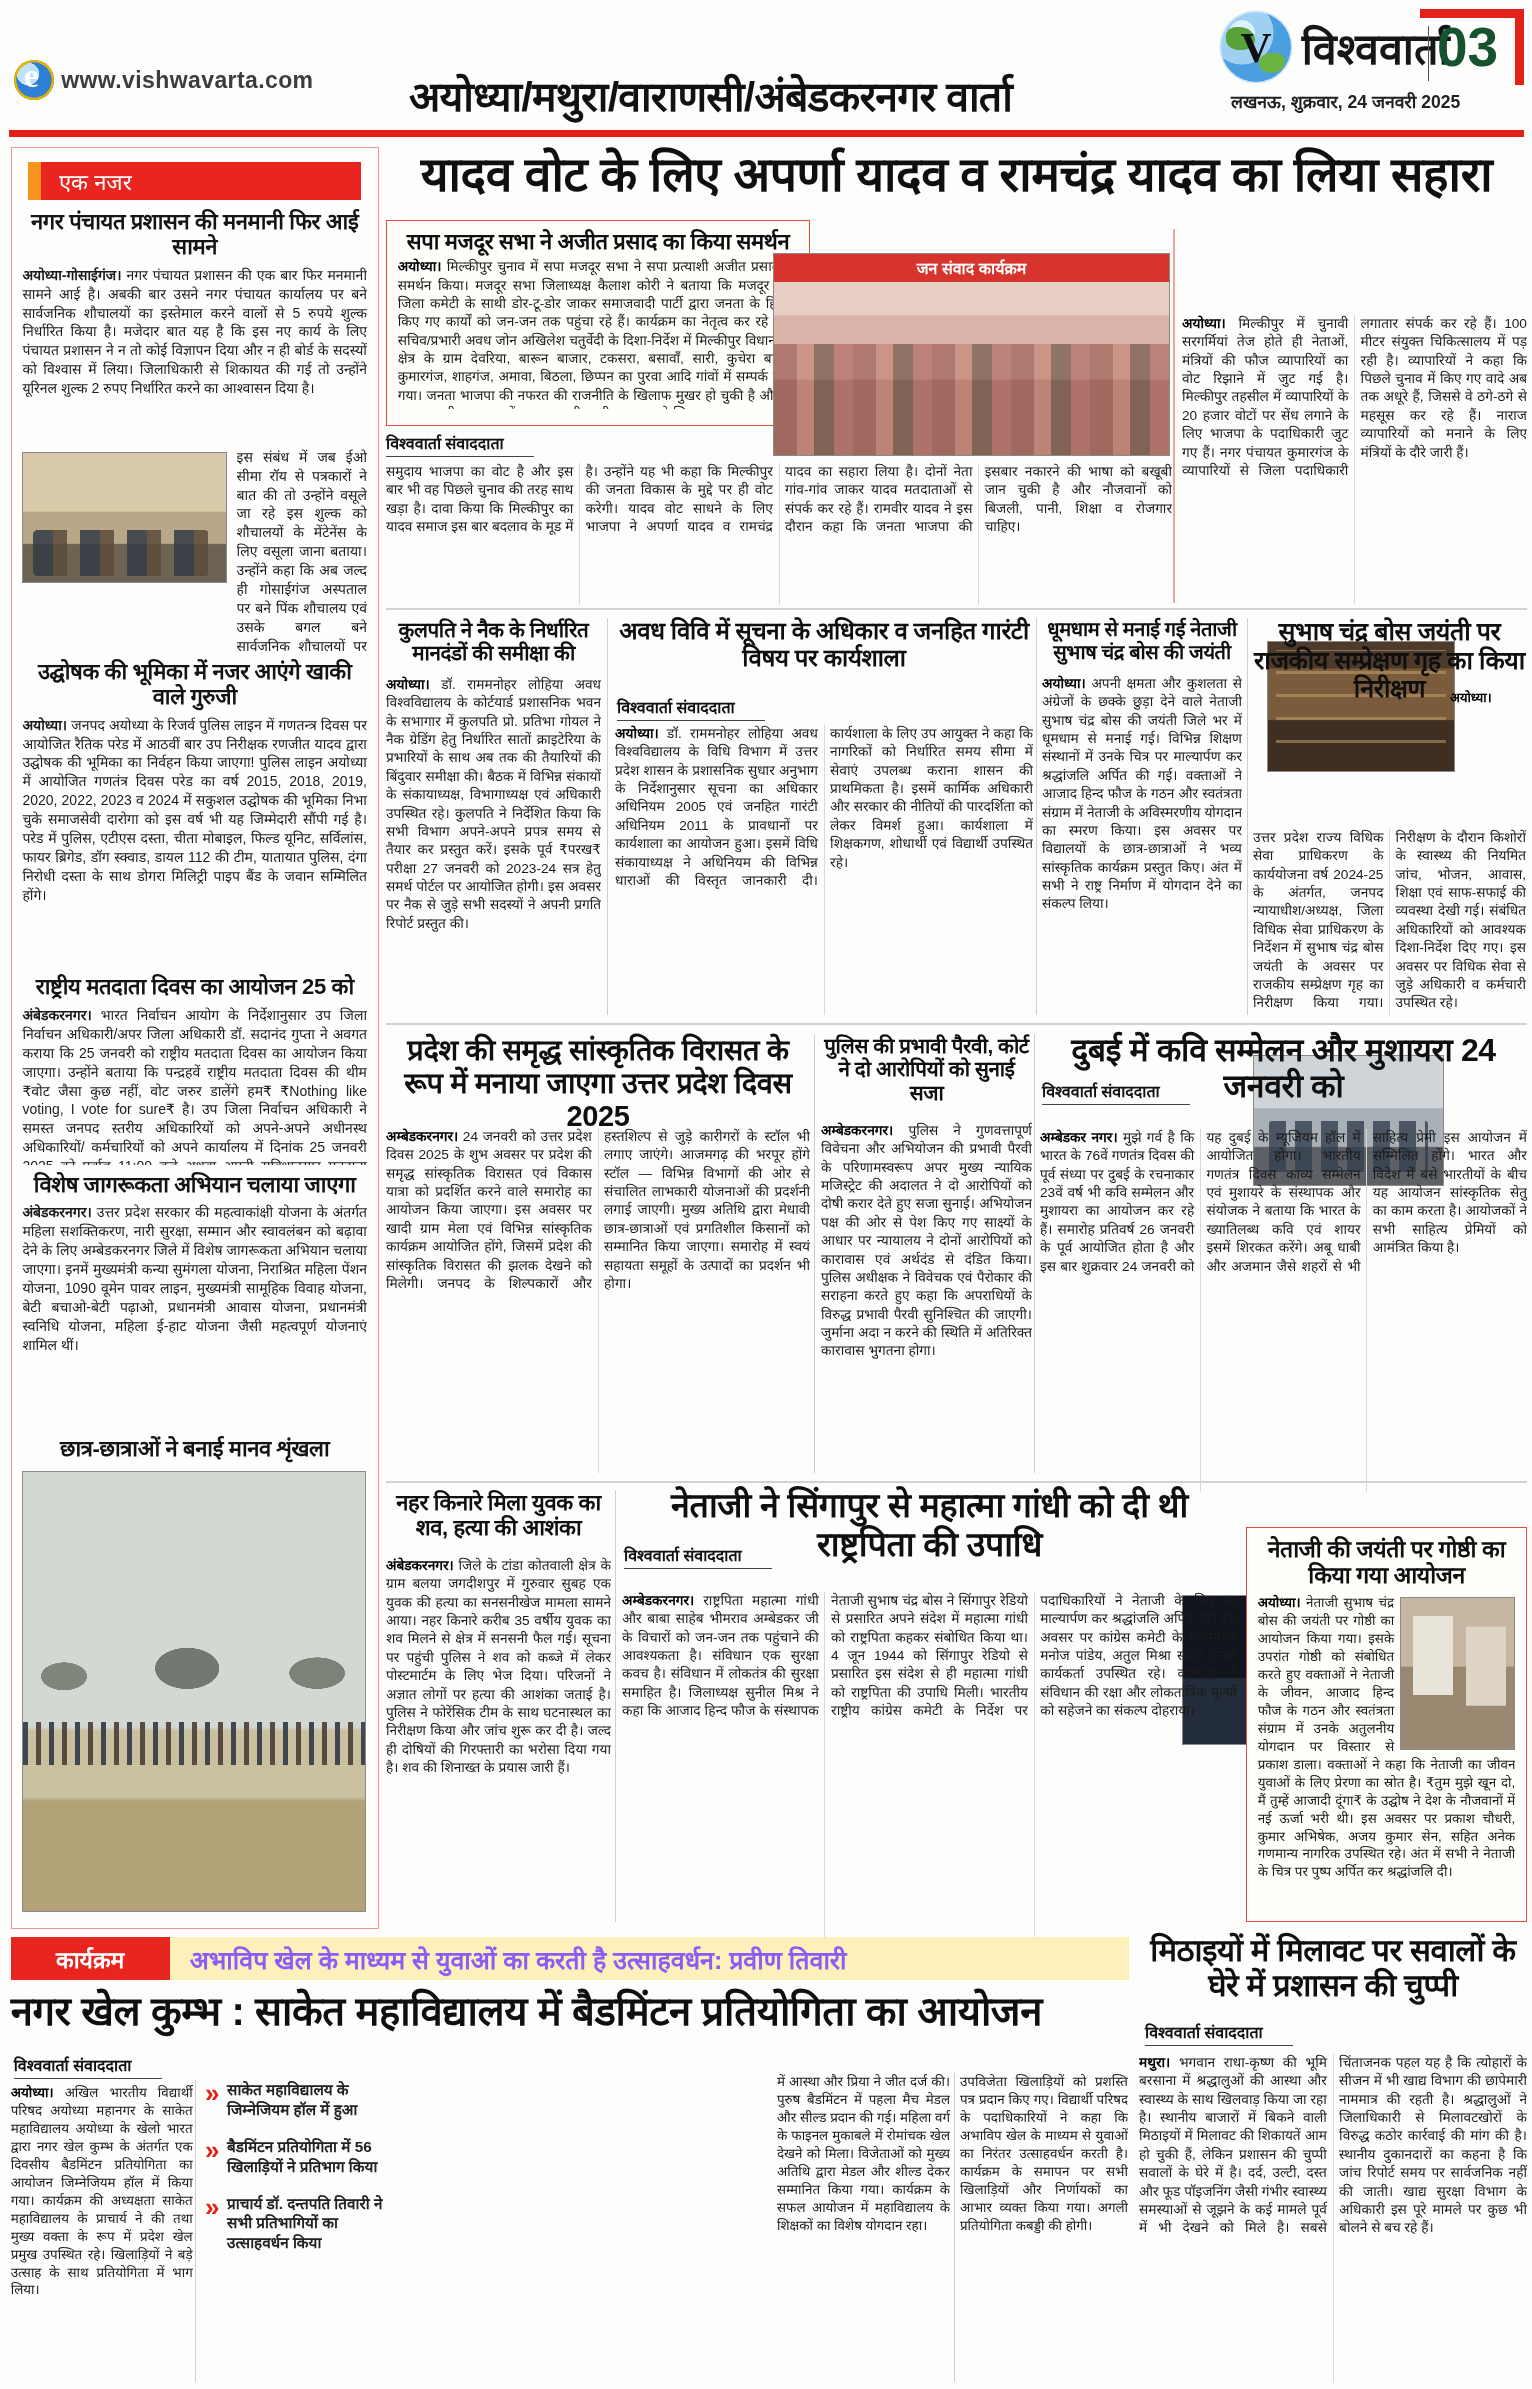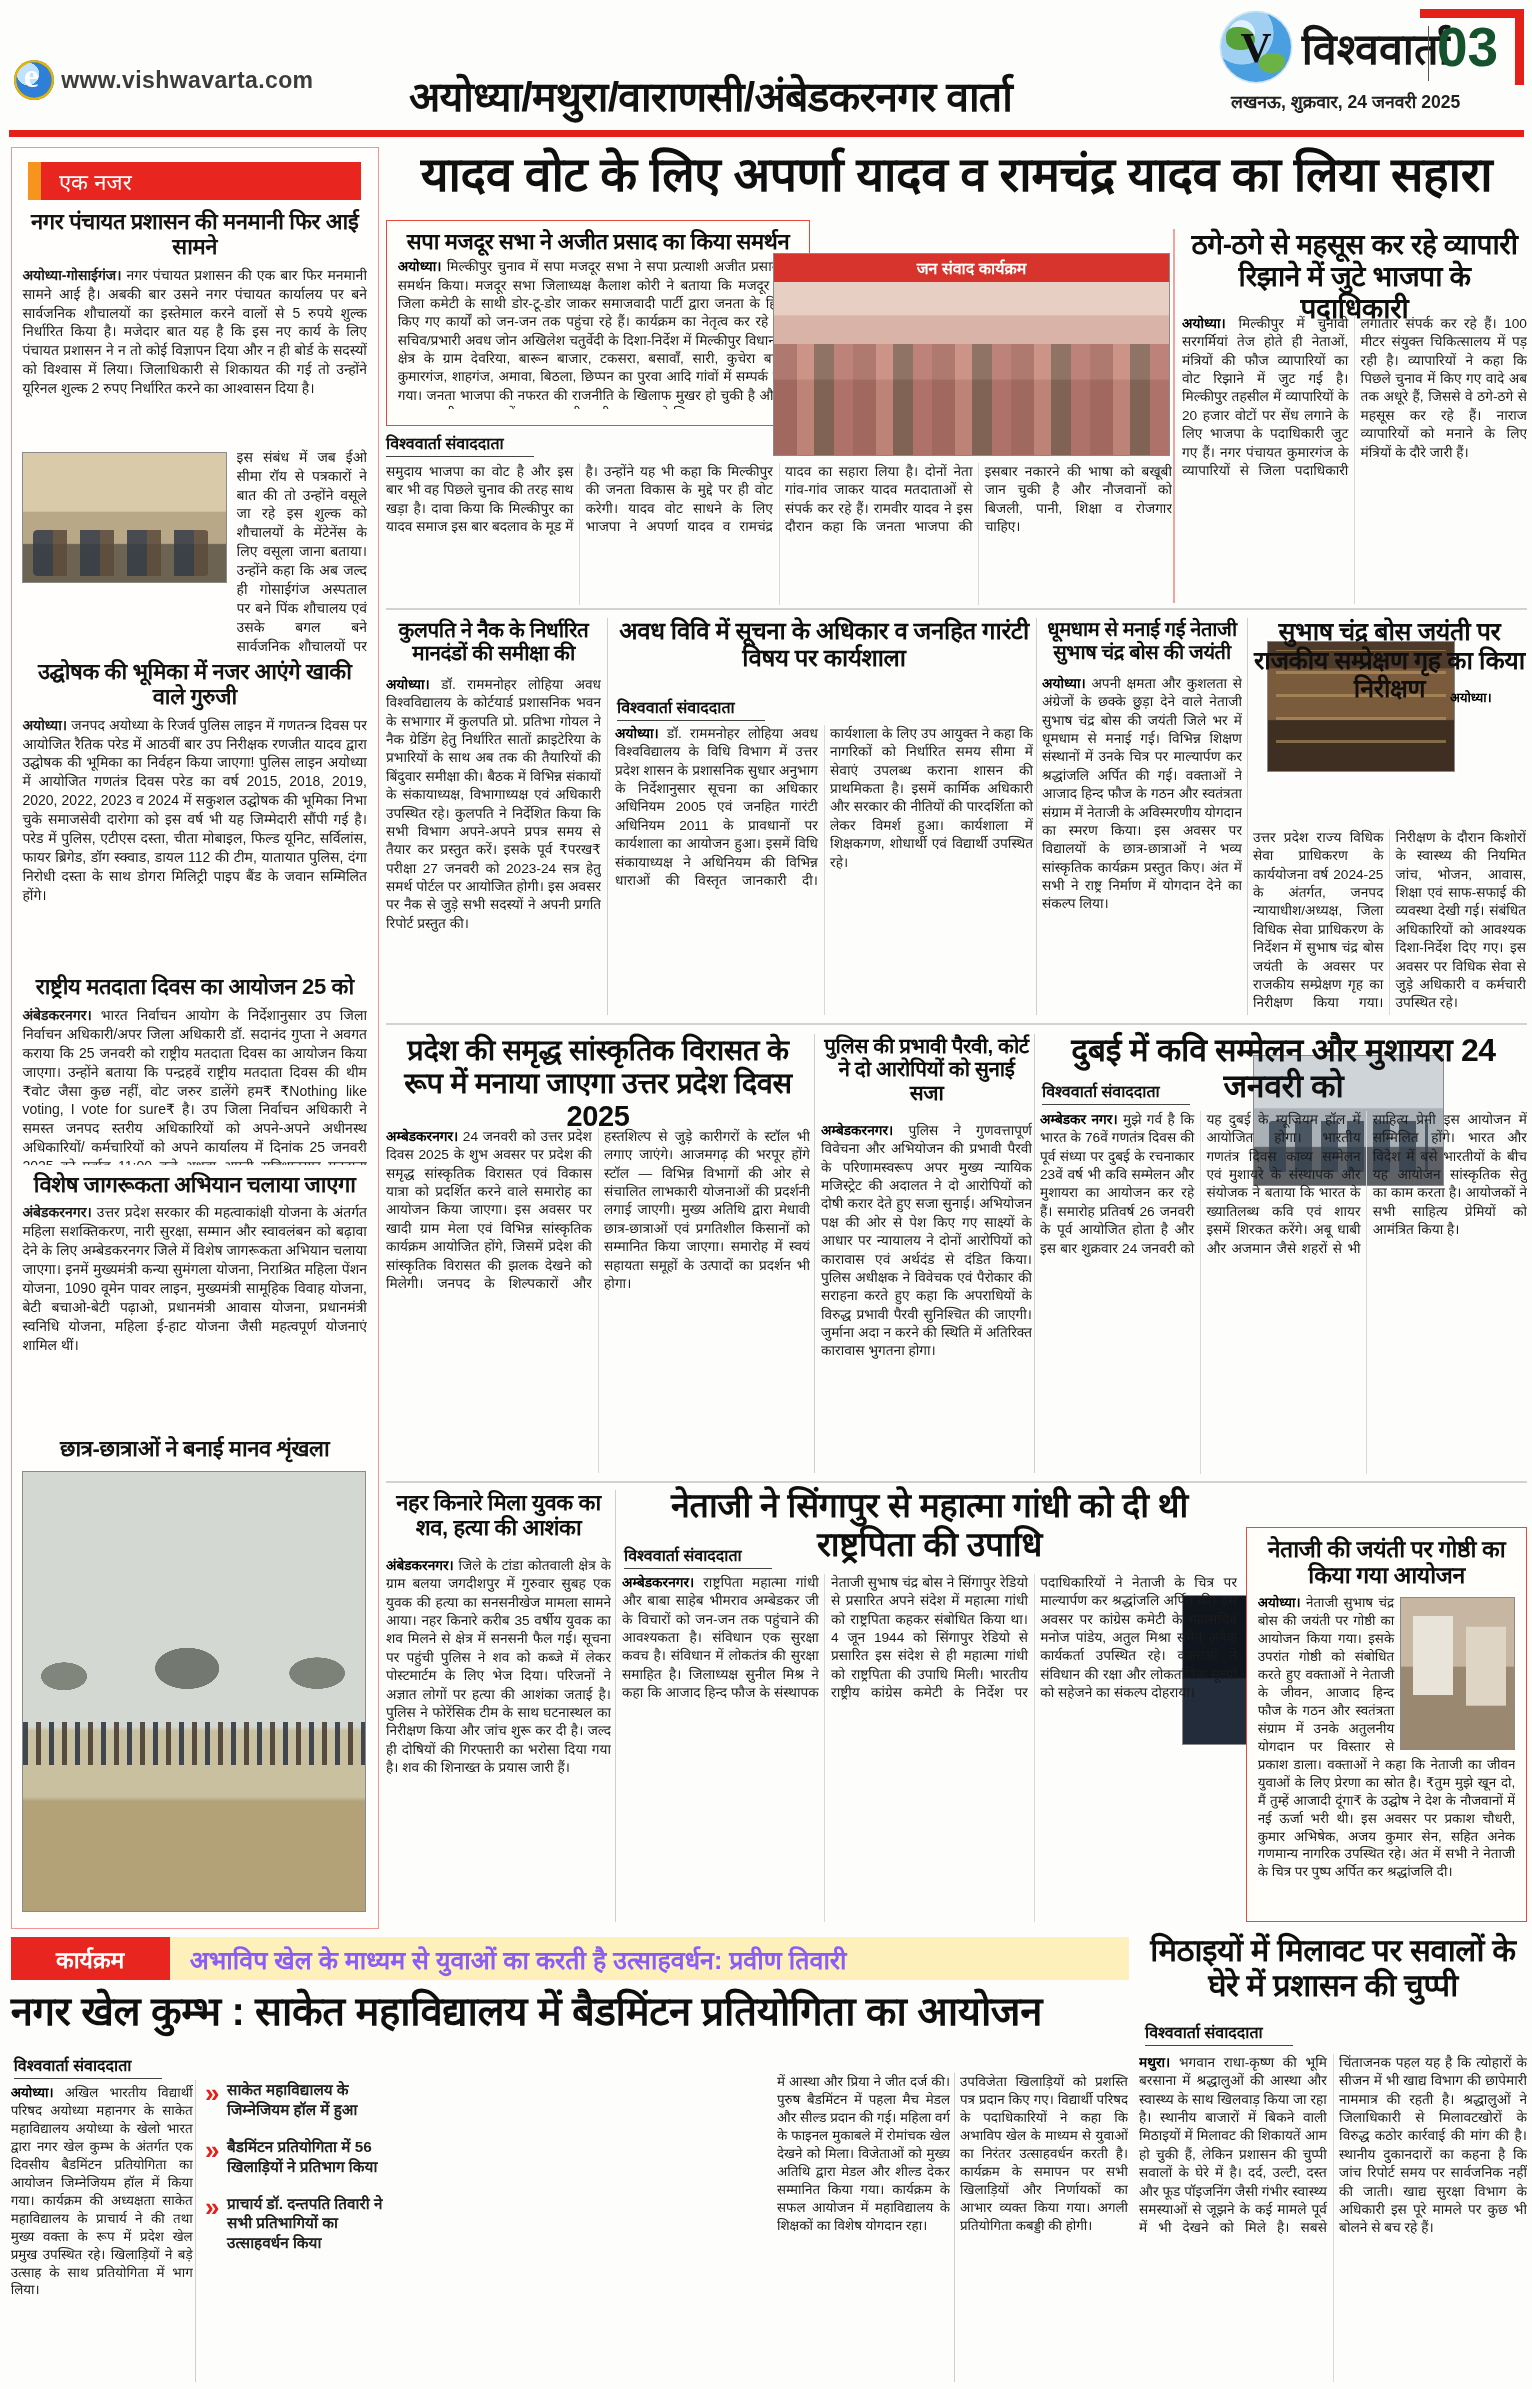--- a/index.html
+++ b/index.html
@@ -31,21 +31,21 @@
   .pagenum .tick{position:absolute;left:7.6px;top:17px;width:1.5px;height:55px;background:#555;}
   .pagenum .num{position:absolute;left:17px;top:6.1px;font-size:55px;font-weight:800;color:#14532d;}
   .rule-red{position:absolute;left:9.2px;top:130px;width:1515px;height:6.9px;background:#e32119;}
   
   .art{position:absolute;}
   .head{font-weight:800;color:#0f0f0f;text-align:center;line-height:1.14;letter-spacing:-0.4px;}
   .body{font-size:14px;line-height:1.34;text-align:justify;color:#1b1b1b;overflow:hidden;}
   .body b{color:#000;}
   .byline{font-size:16px;font-weight:bold;color:#111;border-bottom:1.5px solid #444;display:inline-block;padding:0 30.5px 2.3px 0;}
   .cols2{column-count:2;column-gap:12.2px;column-rule:0.8px solid #d8d8d8;}
-  .cols3{column-count:3;column-gap:12.2px;column-rule:0.8px solid #d8d8d8;}
+  .cols3{column-count:3;column-gap:12.2px;column-rule:0.8px solid #d8d8d8;margin-top:18px;}
   .cols4{column-count:4;column-gap:12.2px;column-rule:0.8px solid #d8d8d8;}
   .boxed{border:1.5px solid #e5483c;background:#fffefb;padding:7.6px 10.7px;box-sizing:border-box;}
   .hr{position:absolute;height:1.5px;background:#d2d2d2;}
   .vr{position:absolute;width:0.8px;background:#cfcfcf;}
   .vr-red{position:absolute;width:1.5px;background:#f0a49d;}
   .photo{position:relative;border:0.8px solid #8a8a8a;box-sizing:border-box;overflow:hidden;background:#c9c9c9;}
   .pcap{position:absolute;left:0;top:0;width:100%;height:27.5px;background:#d6342c;color:#fff;
         display:flex;align-items:center;justify-content:center;font-size:16px;font-weight:bold;}
   
   .sidebar{position:absolute;left:10.7px;top:147px;width:368px;height:1782px;border:1.5px solid #ef9790;
@@ -176,24 +176,20 @@
   </div>
 
   <div class="art" style="left:386px;top:432px;width:786px;">
     <span class="byline">विश्ववार्ता संवाददाता</span>
   </div>
   <div class="art body cols4" style="left:386px;top:463px;width:786px;height:142px;font-size:13.7px;">
     <span>समुदाय भाजपा का वोट है और इस बार भी वह पिछले चुनाव की तरह साथ खड़ा है। दावा किया कि मिल्कीपुर का यादव समाज इस बार बदलाव के मूड में है। उन्होंने यह भी कहा कि मिल्कीपुर की जनता विकास के मुद्दे पर ही वोट करेगी। यादव वोट साधने के लिए भाजपा ने अपर्णा यादव व रामचंद्र यादव का सहारा लिया है। दोनों नेता गांव-गांव जाकर यादव मतदाताओं से संपर्क कर रहे हैं। रामवीर यादव ने इस दौरान कहा कि जनता भाजपा की इसबार नकारने की भाषा को बखूबी जान चुकी है और नौजवानों को बिजली, पानी, शिक्षा व रोजगार चाहिए।</span>
   </div>
   <div class="vr-red" style="left:1173px;top:229px;height:374px;"></div>
 
-  <div class="art head" style="left:1182px;top:229px;width:345px;font-size:28px;">
-    <div>ठगे-ठगे से महसूस कर रहे व्यापारी</div>
-    <div>रिझाने में जुटे भाजपा के पदाधिकारी</div>
-  </div>
   <div class="art body cols2" style="left:1182px;top:315px;width:345px;height:289px;font-size:13.7px;">
     <b>अयोध्या।</b>
     <span>मिल्कीपुर में चुनावी सरगर्मियां तेज होते ही नेताओं, मंत्रियों की फौज व्यापारियों का वोट रिझाने में जुट गई है। मिल्कीपुर तहसील में व्यापारियों के 20 हजार वोटों पर सेंध लगाने के लिए भाजपा के पदाधिकारी जुट गए हैं। नगर पंचायत कुमारगंज के व्यापारियों से जिला पदाधिकारी लगातार संपर्क कर रहे हैं। 100 मीटर संयुक्त चिकित्सालय में पड़ रही है। व्यापारियों ने कहा कि पिछले चुनाव में किए गए वादे अब तक अधूरे हैं, जिससे वे ठगे-ठगे से महसूस कर रहे हैं। नाराज व्यापारियों को मनाने के लिए मंत्रियों के दौरे जारी हैं।</span>
   </div>
   <div class="art photo ph-shop" style="left:1267px;top:406px;width:188px;height:131px;box-shadow:0 0 0 3.1px #fff;"></div>
 
   <div class="hr" style="left:386px;top:608px;width:1141px;"></div>
 
   <div class="art head" style="left:386px;top:618px;width:215px;font-size:20.6px;">कुलपति ने नैक के निर्धारित मानदंडों की समीक्षा की</div>
   <div class="art body" style="left:386px;top:676px;width:215px;height:339px;font-size:13.7px;">

